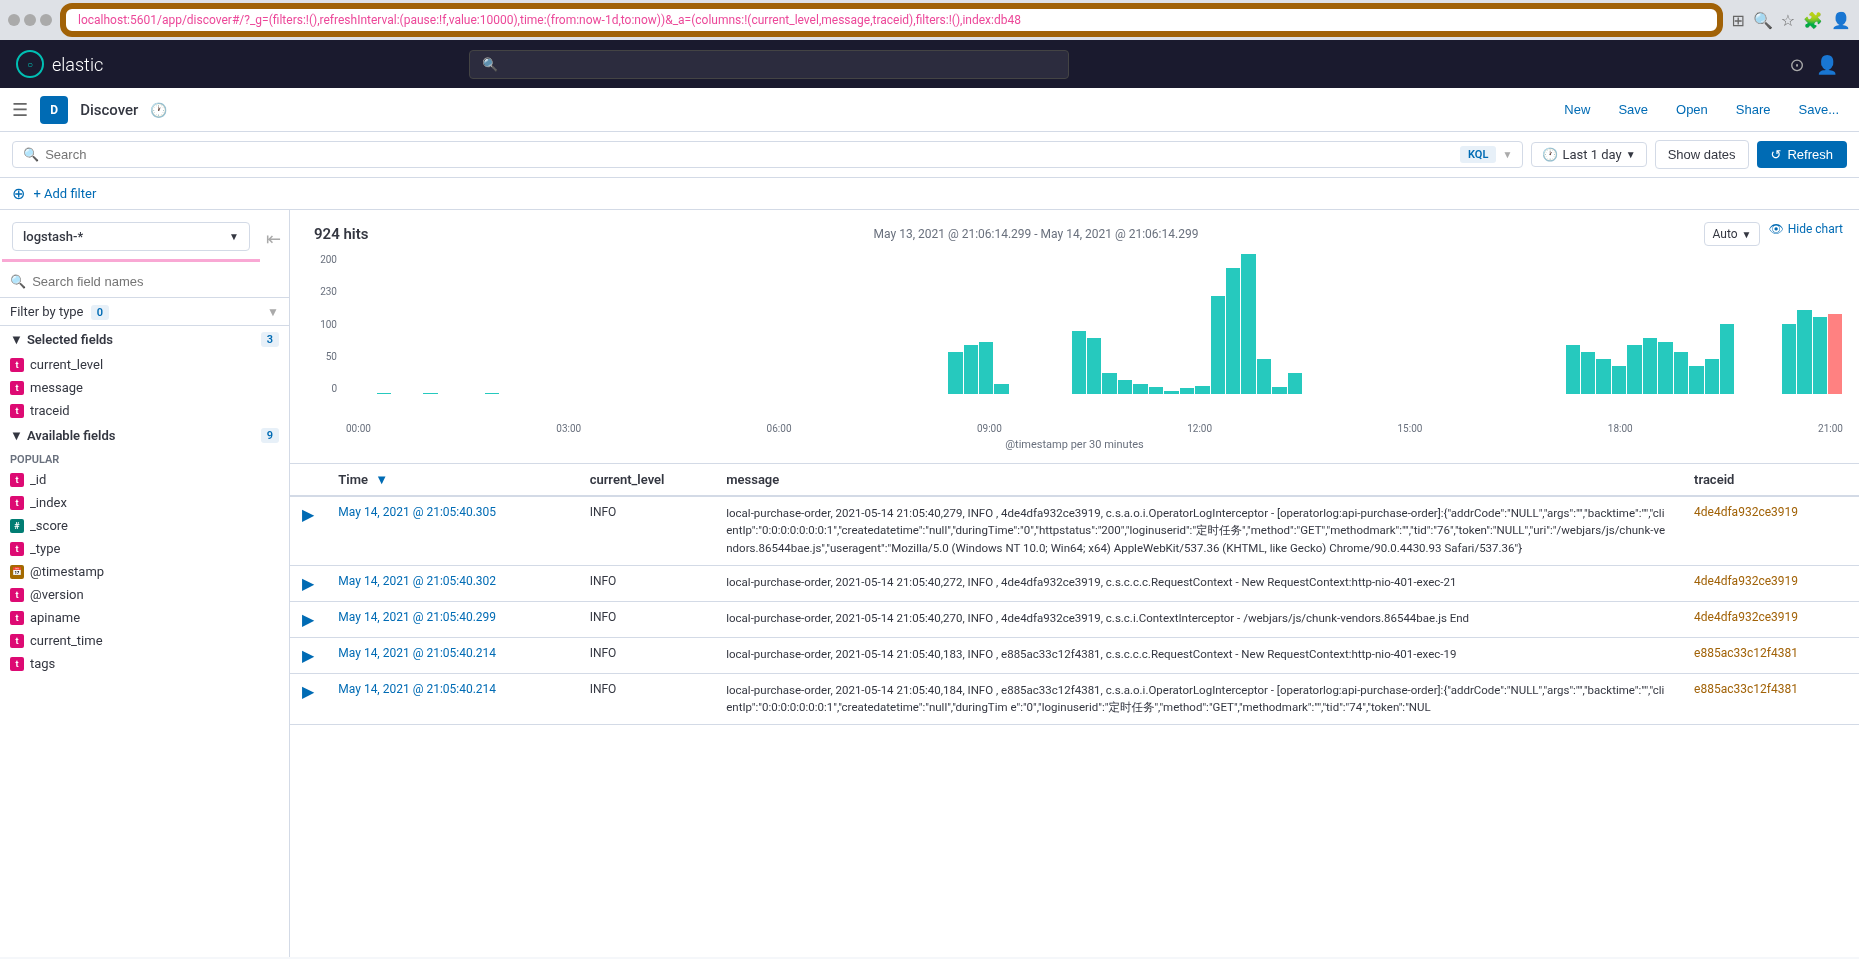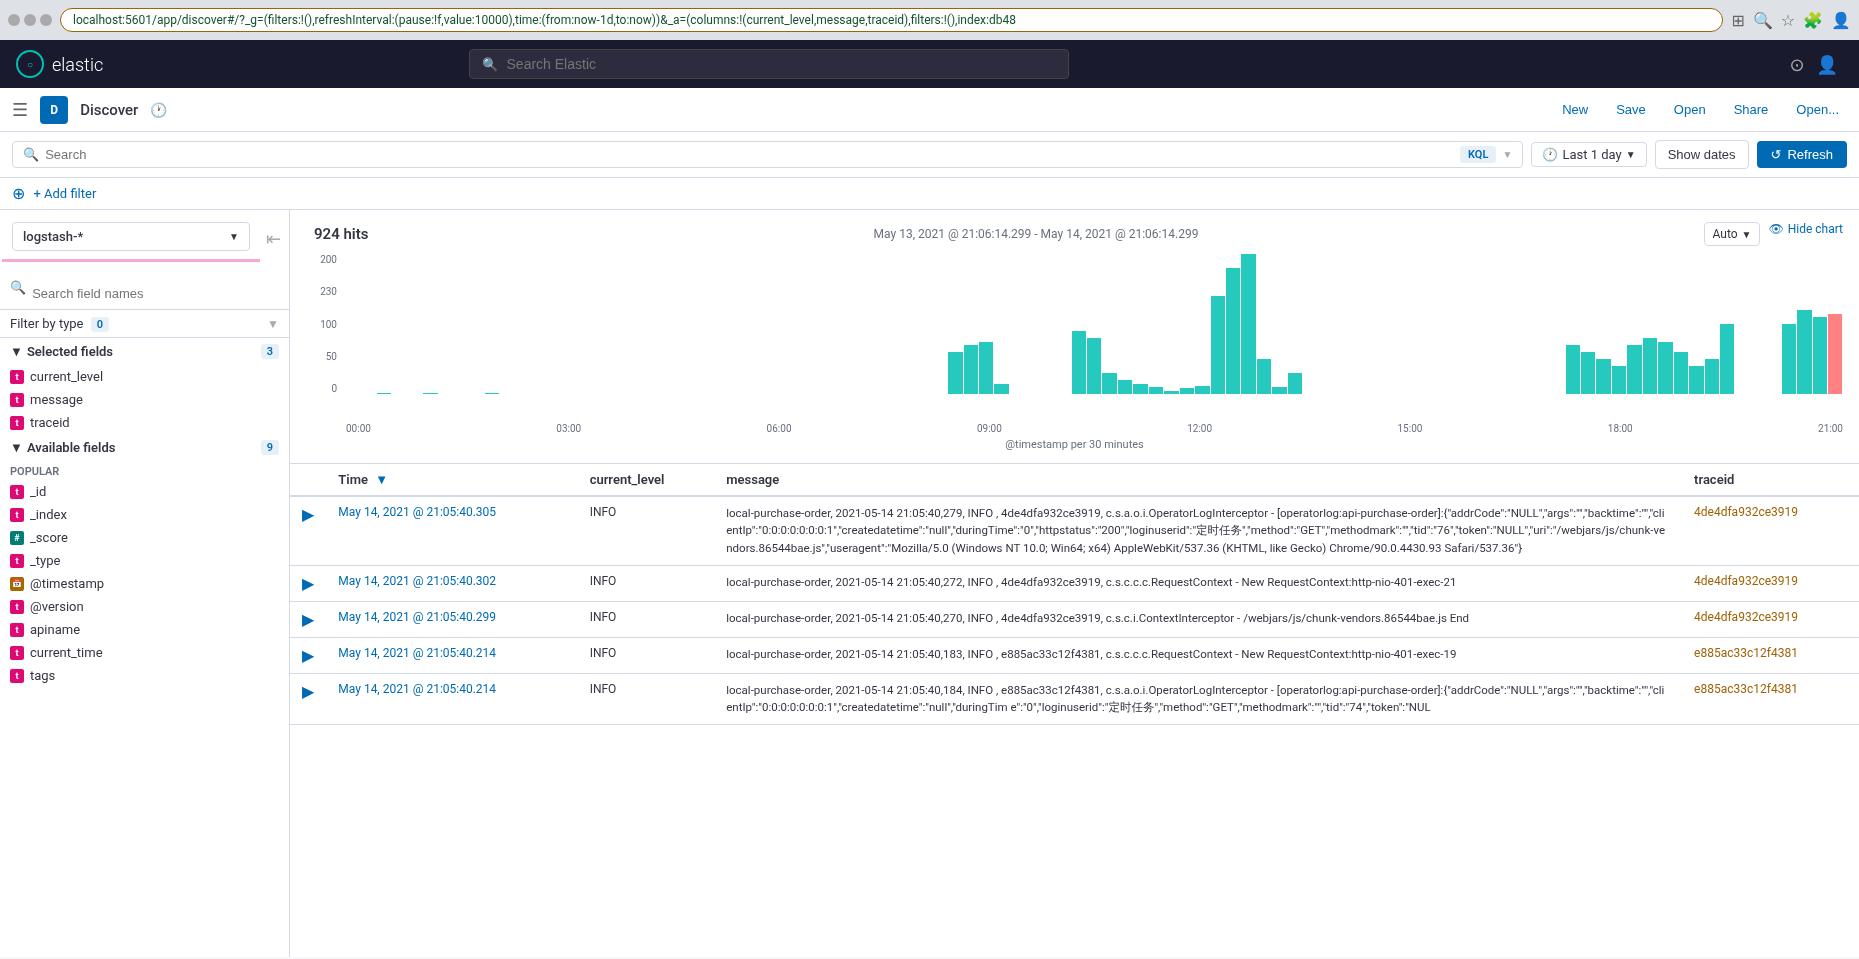--- a/index.html
+++ b/index.html
@@ -5,21 +5,21 @@
     * { box-sizing: border-box; margin: 0; padding: 0; }
     body { font-family: -apple-system, BlinkMacSystemFont, 'Segoe UI', Roboto, sans-serif; font-size: 13px; background: #f5f7fa; color: #343741; overflow: hidden; }
 
     
     .browser-chrome { background: #dee1e6; padding: 6px 8px; display: flex; align-items: center; gap: 8px; height: 40px; }
     .browser-buttons { display: flex; gap: 4px; }
     .browser-btn { width: 12px; height: 12px; border-radius: 50%; border: none; cursor: pointer; }
     .browser-btn.back { background: #aaa; }
     .browser-btn.fwd { background: #aaa; }
     .browser-btn.reload { background: #aaa; }
-    .address-bar { flex: 1; background: white; border-radius: 12px; padding: 4px 12px; font-size: 12px; color: #14532d; border: 1px solid #a16207; overflow: hidden; text-overflow: ellipsis; white-space: nowrap; }
+    .address-bar { flex: 1; background: white; border-radius: 12px; padding: 4px 12px; font-size: 12px; color: #ec4899; border: 6px solid #a16207; overflow: hidden; text-overflow: ellipsis; white-space: nowrap; }
     .browser-icons { display: flex; gap: 8px; color: #666; font-size: 16px; }
 
     
     .app-header { background: #1a1a2e; display: flex; align-items: center; padding: 0 16px; height: 48px; gap: 16px; }
     .app-logo { display: flex; align-items: center; gap: 8px; color: white; font-size: 18px; font-weight: 300; }
     .logo-icon { width: 28px; height: 28px; border: 2px solid #00bfb3; border-radius: 50%; display: flex; align-items: center; justify-content: center; color: #00bfb3; font-size: 10px; font-weight: bold; }
     .search-bar { flex: 1; max-width: 600px; margin: 0 auto; }
     .search-input-wrap { background: #2c2c3e; border-radius: 4px; display: flex; align-items: center; padding: 6px 12px; gap: 8px; border: 1px solid #444; }
     .search-input-wrap input { background: none; border: none; color: #aaa; font-size: 14px; width: 100%; outline: none; }
     .header-right { display: flex; align-items: center; gap: 4px; margin-left: auto; }
@@ -49,21 +49,21 @@
     .add-filter { color: #006bb4; font-size: 13px; cursor: pointer; }
 
     
     .main-content { display: flex; height: calc(959px - 40px - 48px - 44px - 44px - 36px); overflow: hidden; }
 
     
     .sidebar { width: 290px; background: white; border-right: 1px solid #d3dae6; display: flex; flex-direction: column; overflow: hidden; flex-shrink: 0; }
     .index-pattern { padding: 8px 10px; border-bottom: 3px solid #f9a8d4; }
     .index-select { width: 100%; border: 1px solid #d3dae6; border-radius: 4px; padding: 6px 10px; font-size: 13px; display: flex; align-items: center; justify-content: space-between; cursor: pointer; background: white; font-weight: 500; }
     .sidebar-search { padding: 8px 10px; border-bottom: 1px solid #d3dae6; display: flex; align-items: center; gap: 6px; }
-    .sidebar-search input { border: none; outline: none; flex: 1; font-size: 13px; color: #343741; margin-top: 12px; }
+    .sidebar-search input { border: none; outline: none; flex: 1; font-size: 13px; color: #343741; }
     .filter-type { padding: 6px 10px; border-bottom: 1px solid #d3dae6; display: flex; align-items: center; justify-content: space-between; }
     .filter-badge { background: #e7f0f8; color: #006bb4; font-size: 11px; padding: 1px 6px; border-radius: 3px; font-weight: 600; margin-left: 4px; }
     .section-header { padding: 6px 10px; display: flex; align-items: center; justify-content: space-between; cursor: pointer; }
     .section-title { font-size: 13px; font-weight: 600; color: #343741; display: flex; align-items: center; gap: 4px; }
     .section-count { background: #e7f0f8; color: #006bb4; font-size: 11px; padding: 1px 6px; border-radius: 3px; font-weight: 600; }
     .field-item { padding: 4px 10px; display: flex; align-items: center; gap: 6px; cursor: pointer; }
     .field-type-badge { width: 14px; height: 14px; background: #dd0a73; border-radius: 2px; display: flex; align-items: center; justify-content: center; color: white; font-size: 9px; font-weight: bold; flex-shrink: 0; }
     .field-type-badge.number { background: #017d73; }
     .field-type-badge.date { background: #a36a00; }
     .field-name { font-size: 13px; color: #343741; }
@@ -122,42 +122,41 @@
 </div>
 
 <div class="app-header">
   <div class="app-logo">
     <div class="logo-icon">○</div>
     <span>elastic</span>
   </div>
   <div class="search-bar">
     <div class="search-input-wrap">
       <span>🔍</span>
-      <input type="text" placeholder="Search Elastic" style="">
     </div>
   </div>
   <div class="header-right">
     <span class="header-icon">⊙</span>
     <span class="header-icon">👤</span>
   </div>
 </div>
 
 <div class="top-nav">
   <span class="hamburger">☰</span>
   <div class="app-icon">
     <span>D</span>
   </div>
   <span class="app-name">Discover</span>
   <span class="history-icon">🕐</span>
   <div class="nav-spacer"></div>
   <button class="nav-btn">New</button>
   <button class="nav-btn">Save</button>
   <button class="nav-btn">Open</button>
   <button class="nav-btn">Share</button>
-  <button class="nav-btn">Open...</button>
+  <button class="nav-btn">Save...</button>
 </div>
 
 <div class="query-bar">
   <div class="query-input-wrap">
     <span style="color:#aaa;">🔍</span>
     <input type="text" placeholder="Search" style="">
     <span class="kql-badge">KQL</span>
     <span style="color:#aaa; font-size:10px;">▼</span>
   </div>
   <div class="time-picker">

